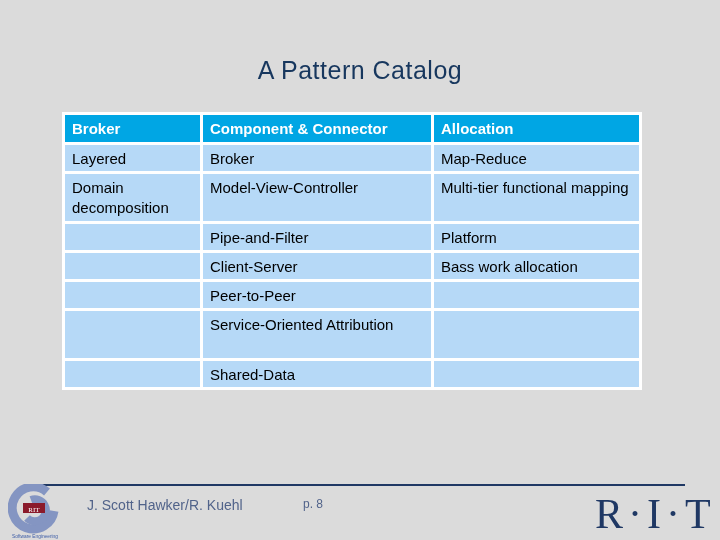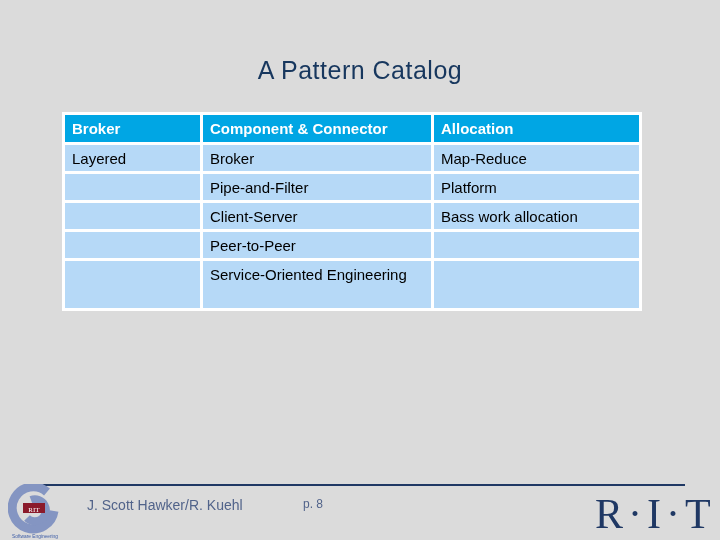--- a/index.html
+++ b/index.html
@@ -122,38 +122,48 @@
         <th>Component &amp; Connector</th>
         <th>Allocation</th>
       </tr>
     </thead>
     <tbody>
       <tr class="r-single">
         <td>Layered</td>
         <td>Broker</td>
         <td>Map-Reduce</td>
       </tr>
+      <tr class="r-double">
+        <td>Domain decomposition</td>
+        <td>Model-View-Controller</td>
+        <td>Multi-tier functional mapping</td>
+      </tr>
       <tr class="r-single">
         <td></td>
         <td>Pipe-and-Filter</td>
         <td>Platform</td>
       </tr>
       <tr class="r-single">
         <td></td>
         <td>Client-Server</td>
         <td>Bass work allocation</td>
       </tr>
       <tr class="r-single">
         <td></td>
         <td>Peer-to-Peer</td>
         <td></td>
       </tr>
       <tr class="r-double">
         <td></td>
-        <td>Service-Oriented Engineering</td>
+        <td>Service-Oriented Attribution</td>
+        <td></td>
+      </tr>
+      <tr class="r-single">
+        <td></td>
+        <td>Shared-Data</td>
         <td></td>
       </tr>
     </tbody>
   </table>
 
   <div class="footer-rule"></div>
 
   <svg class="se-logo" viewBox="0 0 56 56" xmlns="http://www.w3.org/2000/svg">
     <g stroke="#8495C2" fill="none">
       <path d="M39 8 A 21 21 0 1 0 46 27" stroke-width="9"></path>

